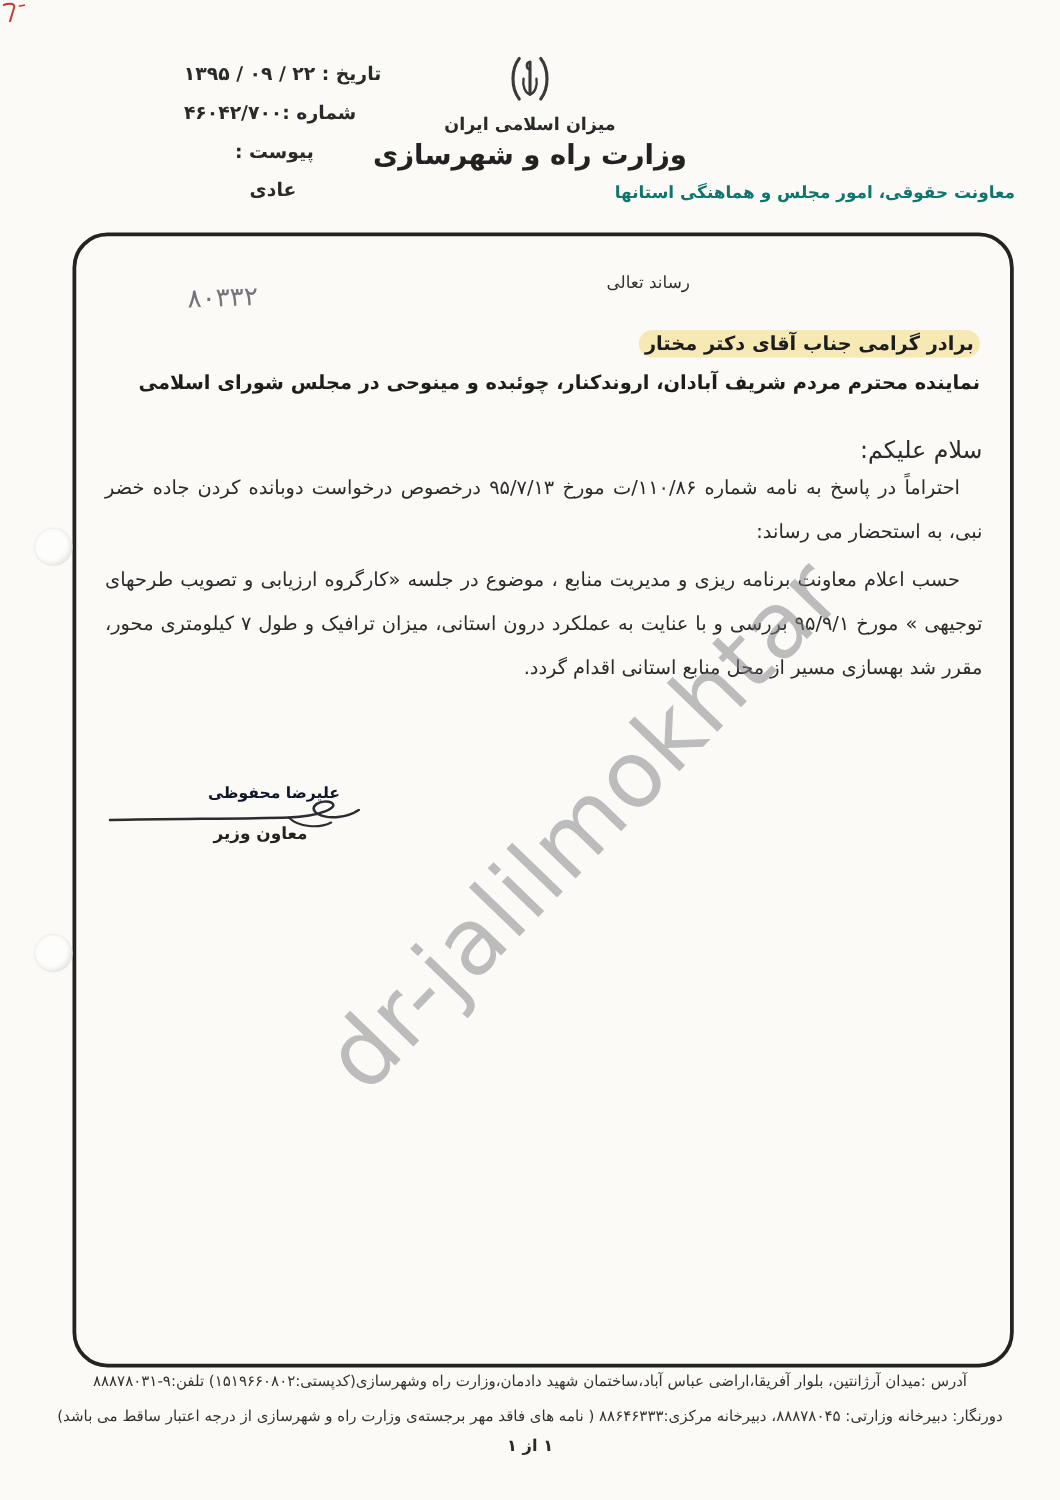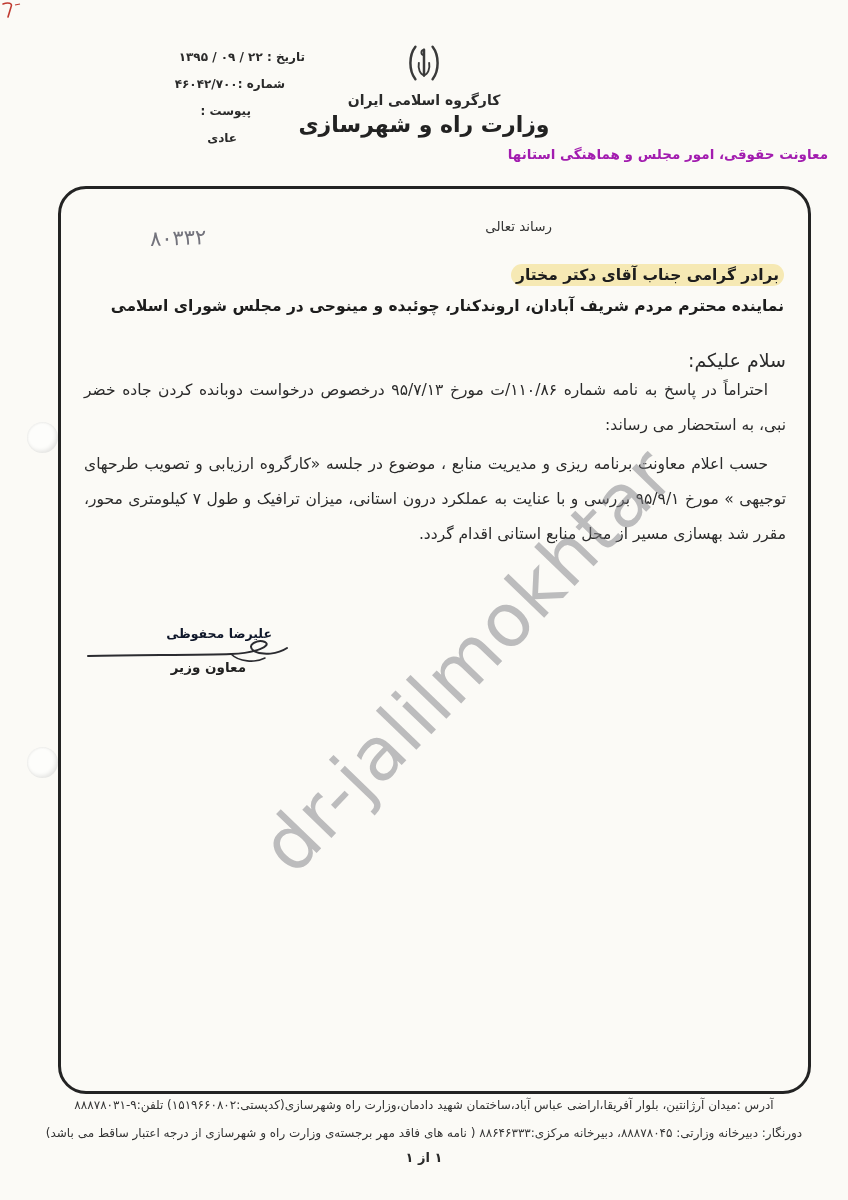--- a/index.html
+++ b/index.html
@@ -11,41 +11,41 @@
     background:#fbfaf6;
     overflow:hidden;
     font-family:"DejaVu Sans", sans-serif;
     color:#222;
     direction:rtl;
   }
   
   .meta {
     position:absolute; left:55px; top:50px; width:252px;
     direction:rtl; text-align:right;
-    font-size:12px; font-weight:700; color:#2a2a2a;
+    font-size:15px; font-weight:700; color:#2a2a2a;
   }
   .meta .line { margin-bottom:13px; white-space:nowrap; }
   .meta .m-date   { margin-right:2px; }
   .meta .m-number { margin-right:22px; }
   .meta .m-attach { margin-right:56px; }
   .meta .m-class  { margin-right:70px; }
 
   
   .emblem { position:absolute; left:50%; top:38px; transform:translateX(-50%); }
   .lh-country {
     position:absolute; left:50%; top:92px; transform:translateX(-50%);
     font-size:14px; font-weight:700; color:#2a2a2a; white-space:nowrap;
   }
   .lh-ministry {
     position:absolute; left:50%; top:112px; transform:translateX(-50%);
     font-size:22px; font-weight:700; color:#222; white-space:nowrap;
   }
   .lh-department {
-    position:absolute; right:20px; top:146px;
-    font-size:13.5px; font-weight:700; color:#a21caf; white-space:nowrap;
+    position:absolute; right:36px; top:146px;
+    font-size:13.5px; font-weight:700; color:#0f766e; white-space:nowrap;
   }
 
   
   .frame {
     position:absolute; left:58px; top:186px;
     width:753px; height:908px;
     border:3px solid #232323;
     border-radius:28px;
     background:transparent;
   }
@@ -148,21 +148,21 @@
       <g stroke="#3a3a3a" fill="none" stroke-width="2.6" stroke-linecap="round">
         <path d="M13 8 C6 17 6 33 13 42"></path>
         <path d="M31 8 C38 17 38 33 31 42"></path>
         <path d="M22 11 L22 38"></path>
         <path d="M22 11 C18.4 11.6 18.4 16.4 22 17" stroke-width="2"></path>
         <path d="M22 38 C18 37 15.5 31 16.6 25" stroke-width="2"></path>
         <path d="M22 38 C26 37 28.5 31 27.4 25" stroke-width="2"></path>
       </g>
     </svg>
   </div>
-  <div class="lh-country">کارگروه اسلامی ایران</div>
+  <div class="lh-country">میزان اسلامی ایران</div>
   <div class="lh-ministry">وزارت راه و شهرسازی</div>
   <div class="lh-department">معاونت حقوقی، امور مجلس و هماهنگی استانها</div>
 
   <div class="frame"></div>
 
   <div class="besmele">رساند تعالی</div>
   <div class="hand-number">۸۰۳۳۲</div>
 
   <div class="addressee1">برادر گرامی جناب آقای دکتر مختار</div>
   <div class="addressee2">نماینده محترم مردم شریف آبادان، اروندکنار، چوئبده و مینوحی در مجلس شورای اسلامی</div>

